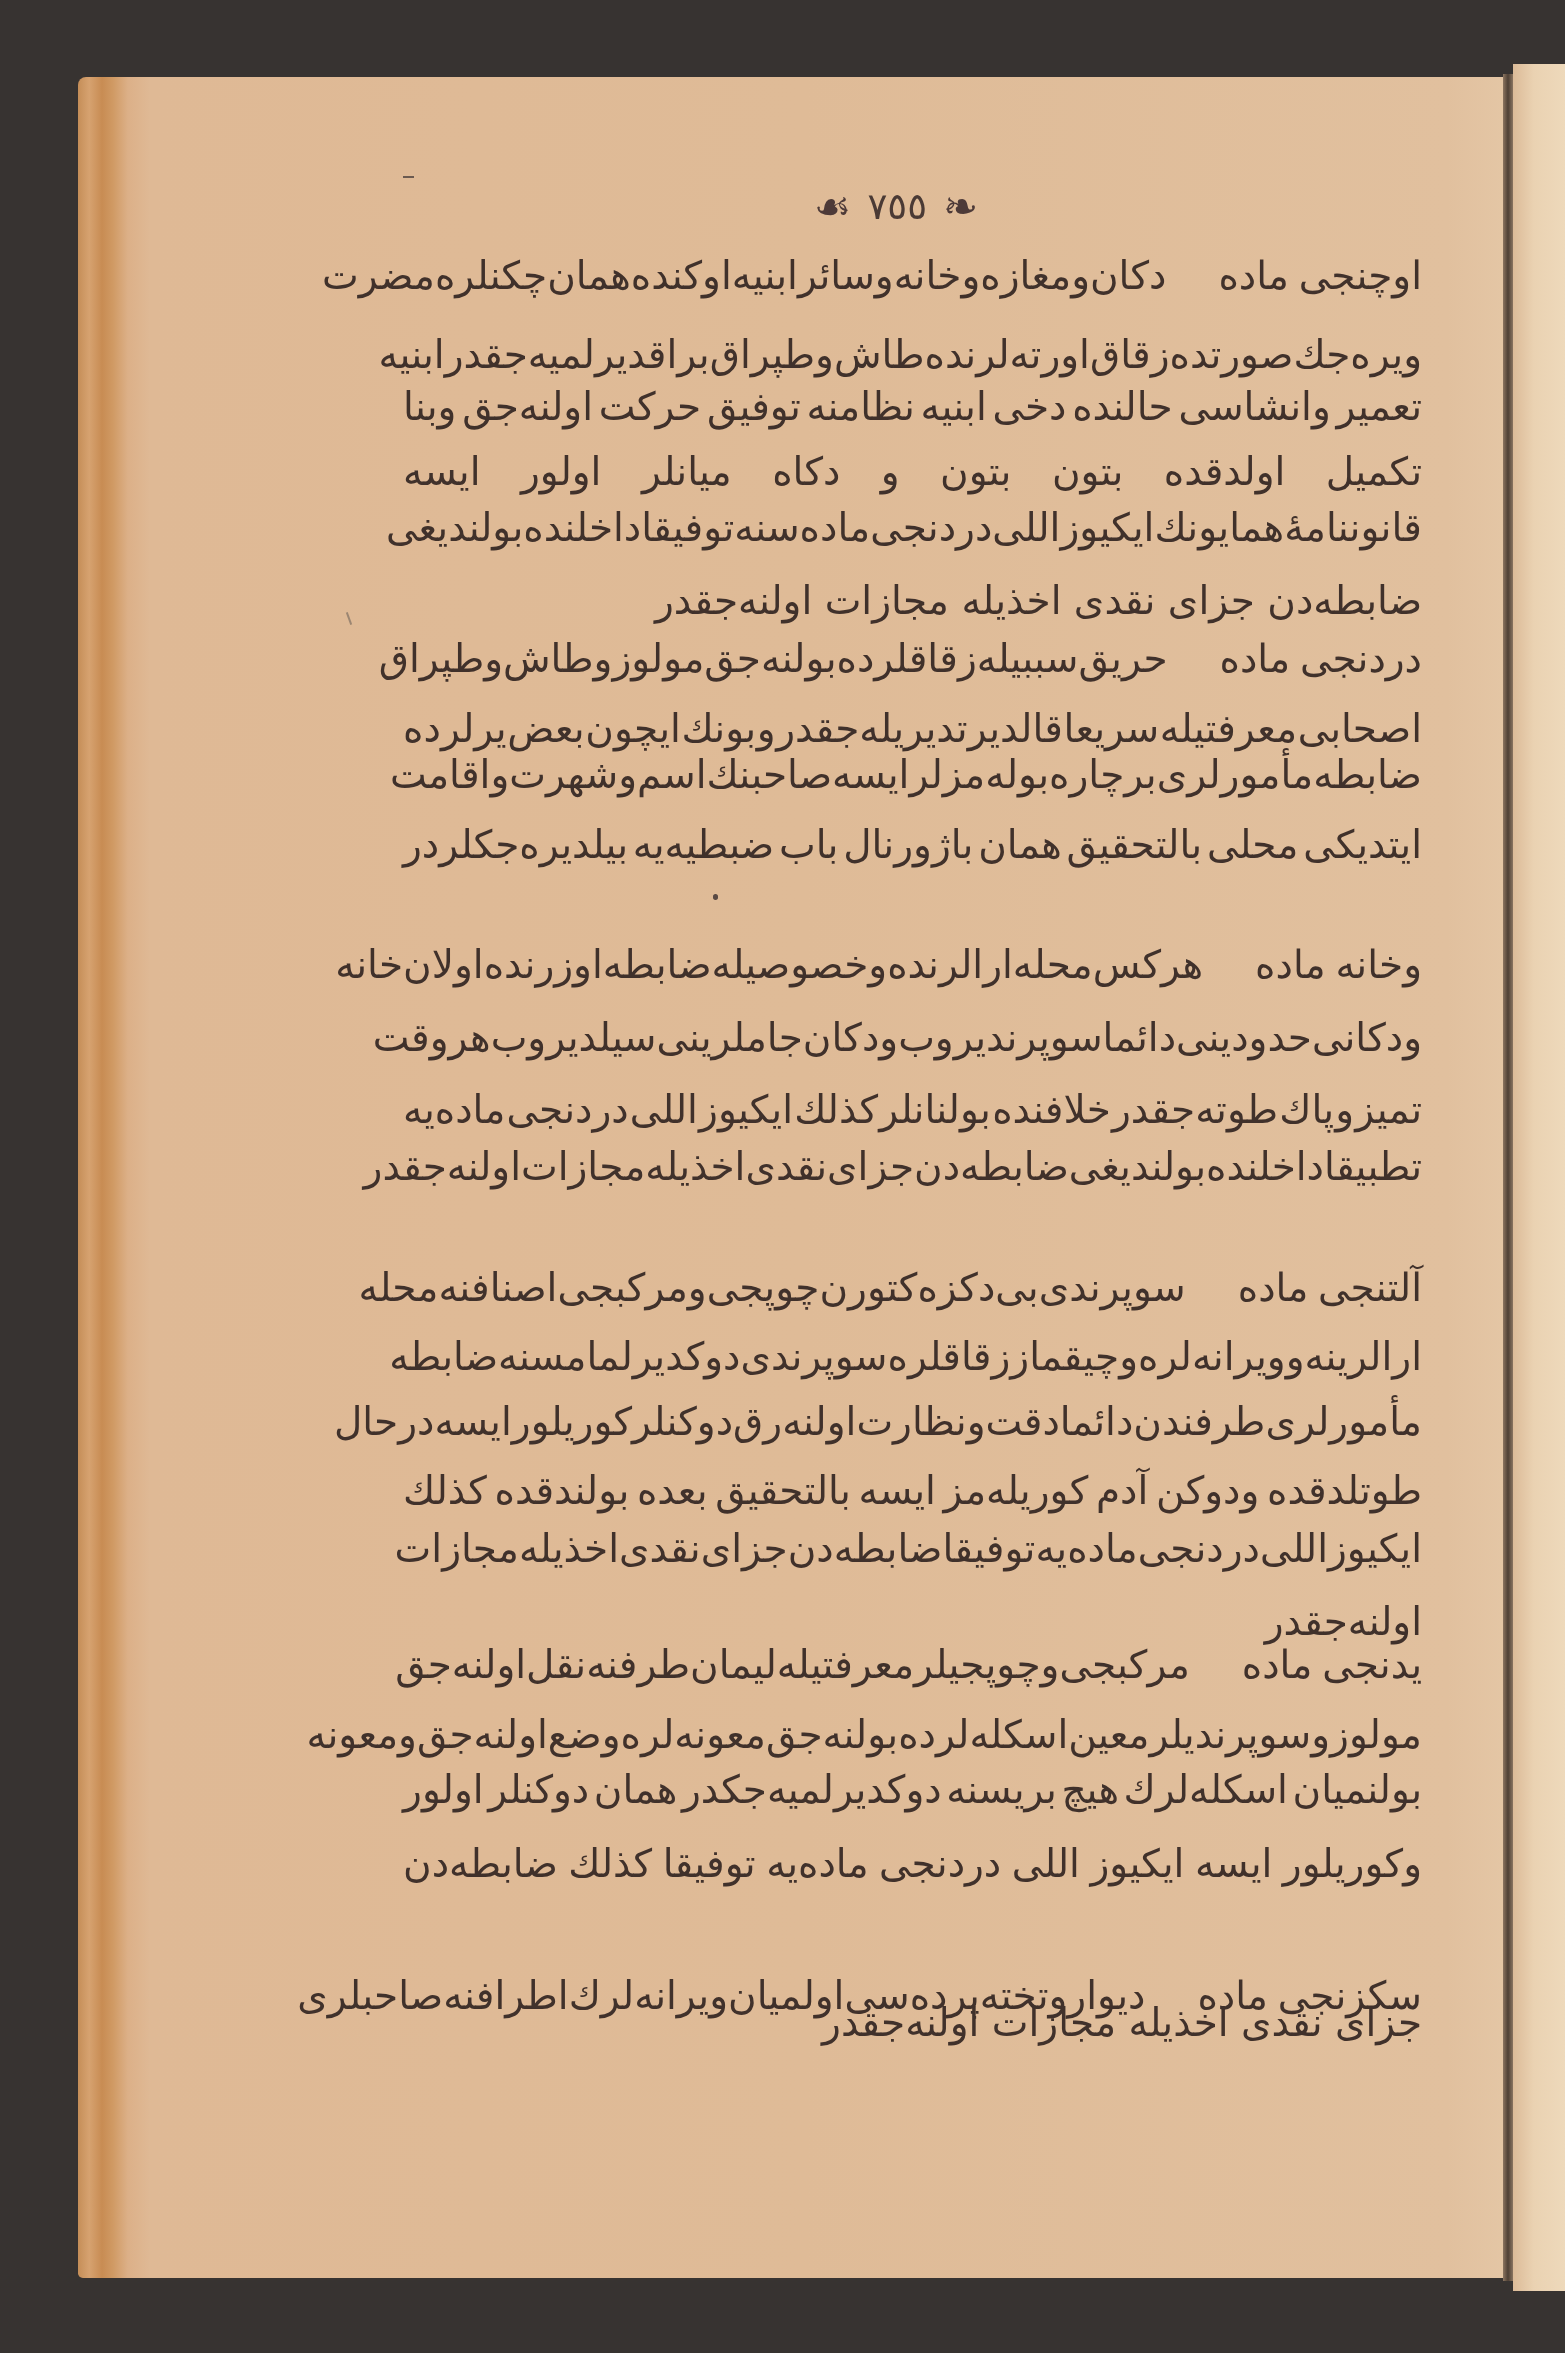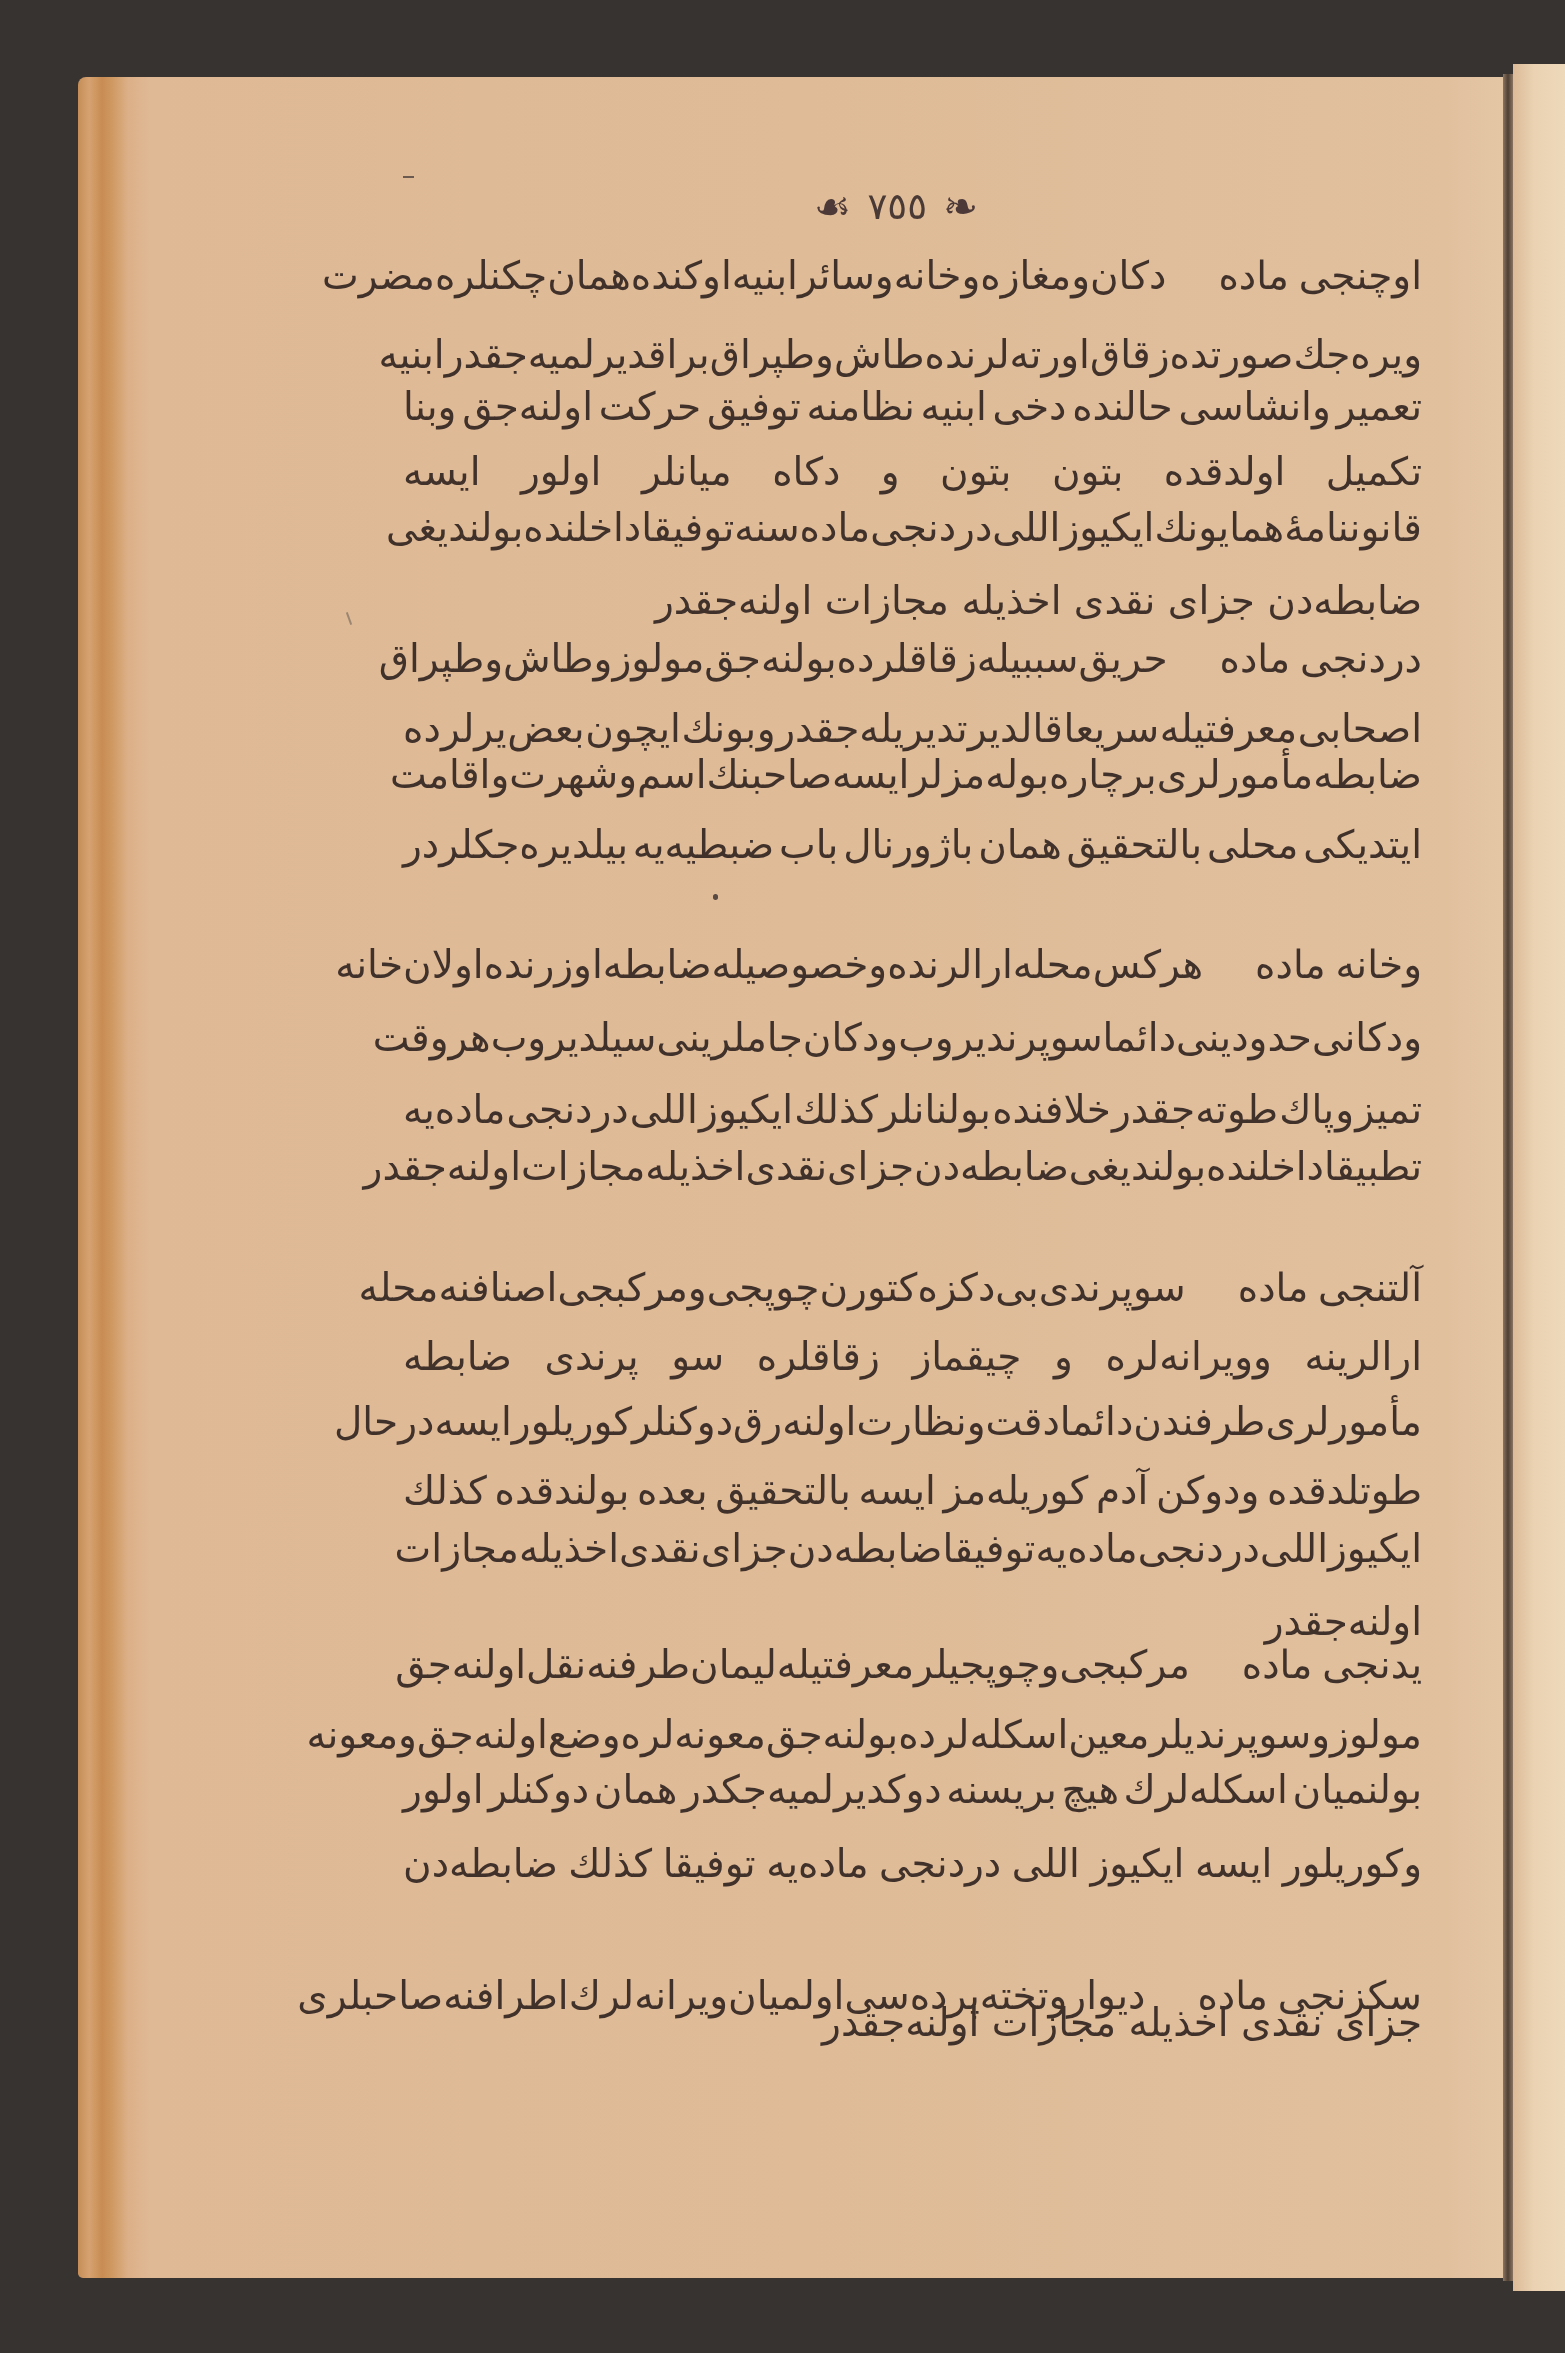--- a/index.html
+++ b/index.html
@@ -251,20 +251,21 @@
 </div>
 <div class="line" style="top:1326px">
   <span class="jt">
       <span>ارالرینه</span>
       <span>وویرانه‌لره</span>
       <span>و</span>
       <span>چیقماز</span>
       <span>زقاقلره</span>
       <span>سو</span>
       <span>پرندی</span>
+      <span>دوکدیرلمامسنه</span>
       <span>ضابطه</span>
     </span>
 </div>
 <div class="line" style="top:1391px">
   <span class="jt">
       <span>مأمورلری</span>
       <span>طرفندن</span>
       <span>دائما</span>
       <span>دقت</span>
       <span>ونظارت</span>

